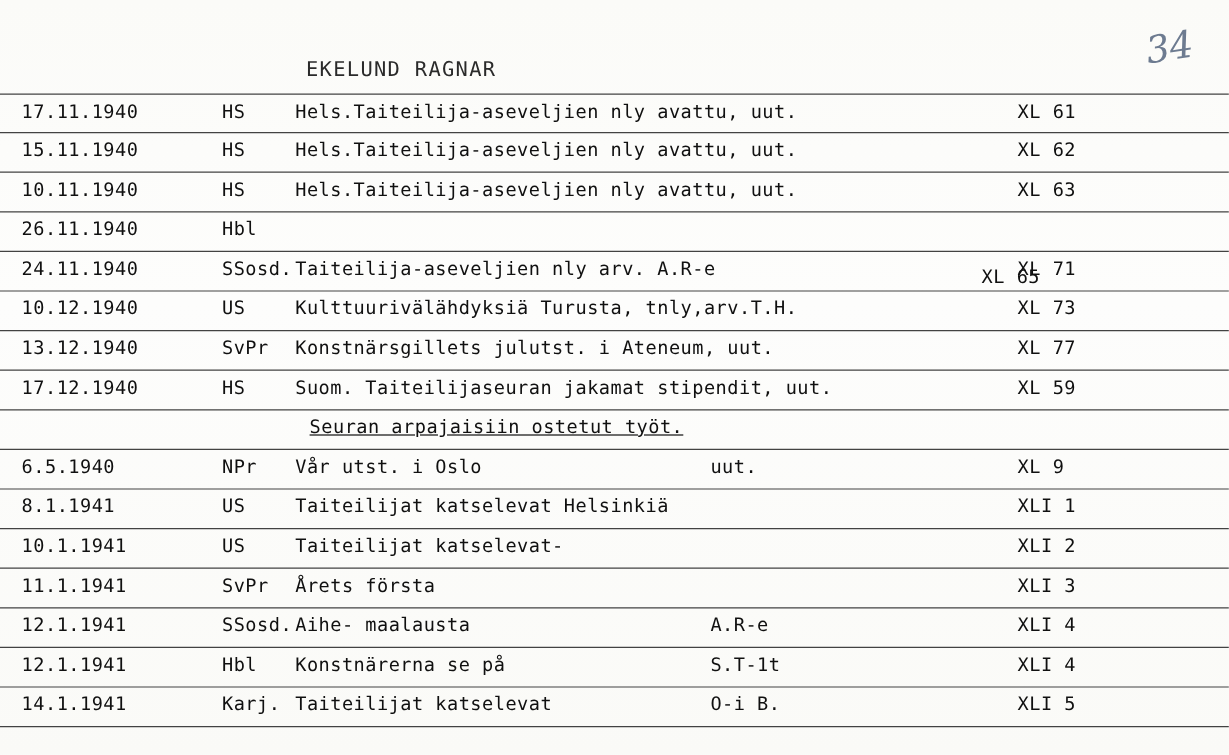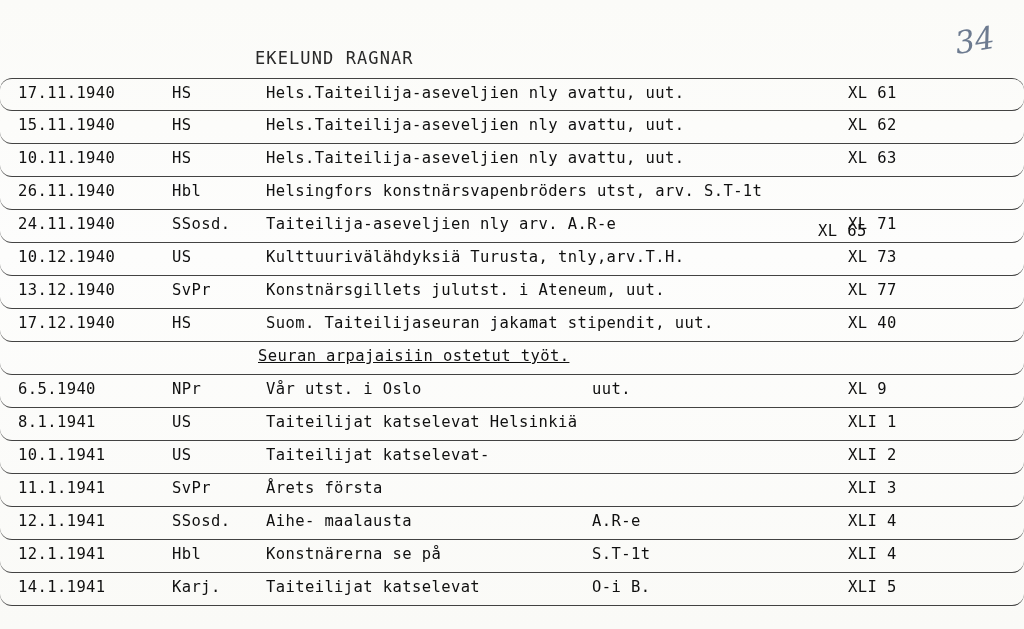--- a/index.html
+++ b/index.html
@@ -47,36 +47,35 @@
     position: absolute;
     left: 0;
     top: 78px;
     width: 1024px;
   }
   .row {
     position: relative;
     height: 33px;
     box-sizing: border-box;
     border-bottom: 1px solid rgba(20,20,20,0.80);
-    border-radius: 12px;
   }
   .row:first-child {
     border-top: 1px solid rgba(20,20,20,0.80);
   }
   .cell {
     position: absolute;
     top: 5px;
     font-size: 15.5px;
     letter-spacing: 0.4px;
     white-space: nowrap;
     color: #101010;
   }
   .c-date  { left: 18px; }
-  .c-src   { left: 172px; text-align: center; }
-  .c-title { left: 266px; }
+  .c-src   { left: 185px; text-align: center; }
+  .c-title { left: 246px; }
   .c-extra { left: 592px; text-align: center; }
   .c-ref   { left: 848px; }
   .c-ref.wide { left: 818px; margin-top: 40px; }
 
   
   .row.continuation .c-title { left: 258px; text-decoration: underline; }
 </style>
 </head>
 <body>
 
@@ -104,21 +103,20 @@
       <div class="row">
         <span class="cell c-date">10.11.1940</span>
         <span class="cell c-src">HS</span>
         <span class="cell c-title">Hels.Taiteilija-aseveljien nly avattu, uut.</span>
         <span class="cell c-extra"></span>
         <span class="cell c-ref">XL 63</span>
       </div>
       <div class="row">
         <span class="cell c-date">26.11.1940</span>
         <span class="cell c-src">Hbl</span>
-        <span class="cell c-title">Helsingfors konstnärsvapenbröders utst, arv. S.T-1t</span>
         <span class="cell c-extra"></span>
         <span class="cell c-ref wide">XL 65</span>
       </div>
       <div class="row">
         <span class="cell c-date">24.11.1940</span>
         <span class="cell c-src">SSosd.</span>
         <span class="cell c-title">Taiteilija-aseveljien nly arv. A.R-e</span>
         <span class="cell c-extra"></span>
         <span class="cell c-ref">XL 71</span>
       </div>
@@ -134,21 +132,21 @@
         <span class="cell c-src">SvPr</span>
         <span class="cell c-title">Konstnärsgillets julutst. i Ateneum, uut.</span>
         <span class="cell c-extra"></span>
         <span class="cell c-ref">XL 77</span>
       </div>
       <div class="row">
         <span class="cell c-date">17.12.1940</span>
         <span class="cell c-src">HS</span>
         <span class="cell c-title">Suom. Taiteilijaseuran jakamat stipendit, uut.</span>
         <span class="cell c-extra"></span>
-        <span class="cell c-ref">XL 40</span>
+        <span class="cell c-ref">XL 59</span>
       </div>
       <div class="row continuation">
         <span class="cell c-date"></span>
         <span class="cell c-src"></span>
         <span class="cell c-title">Seuran arpajaisiin ostetut työt.</span>
         <span class="cell c-extra"></span>
         <span class="cell c-ref"></span>
       </div>
       <div class="row">
         <span class="cell c-date">6.5.1940</span>

